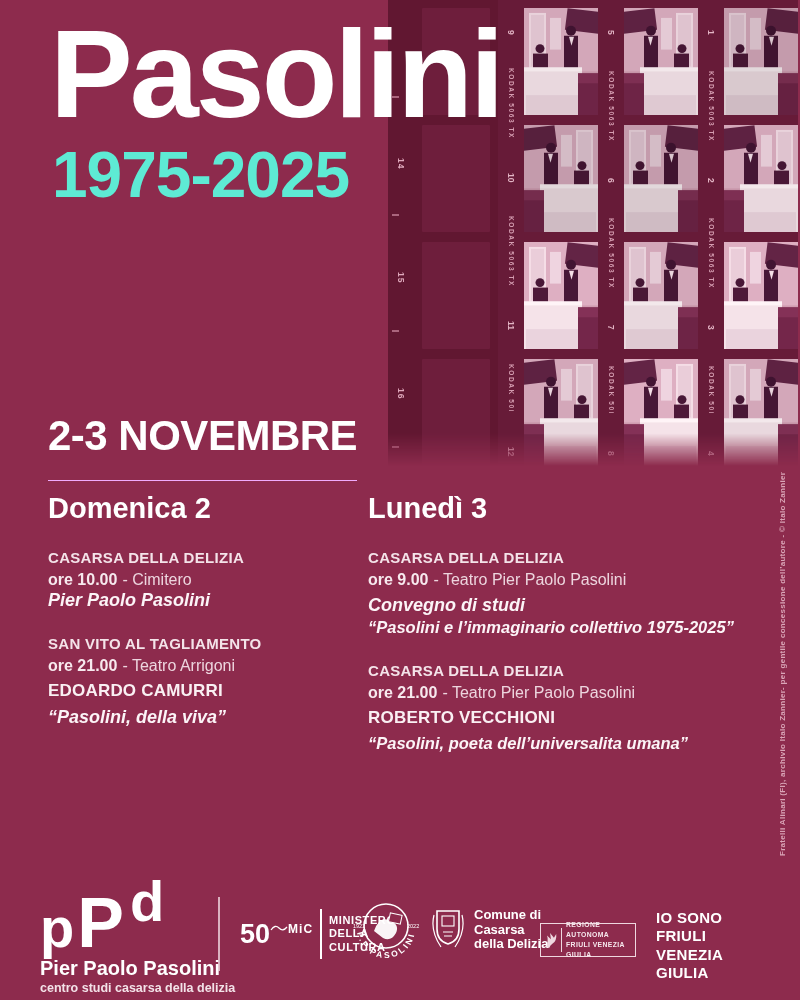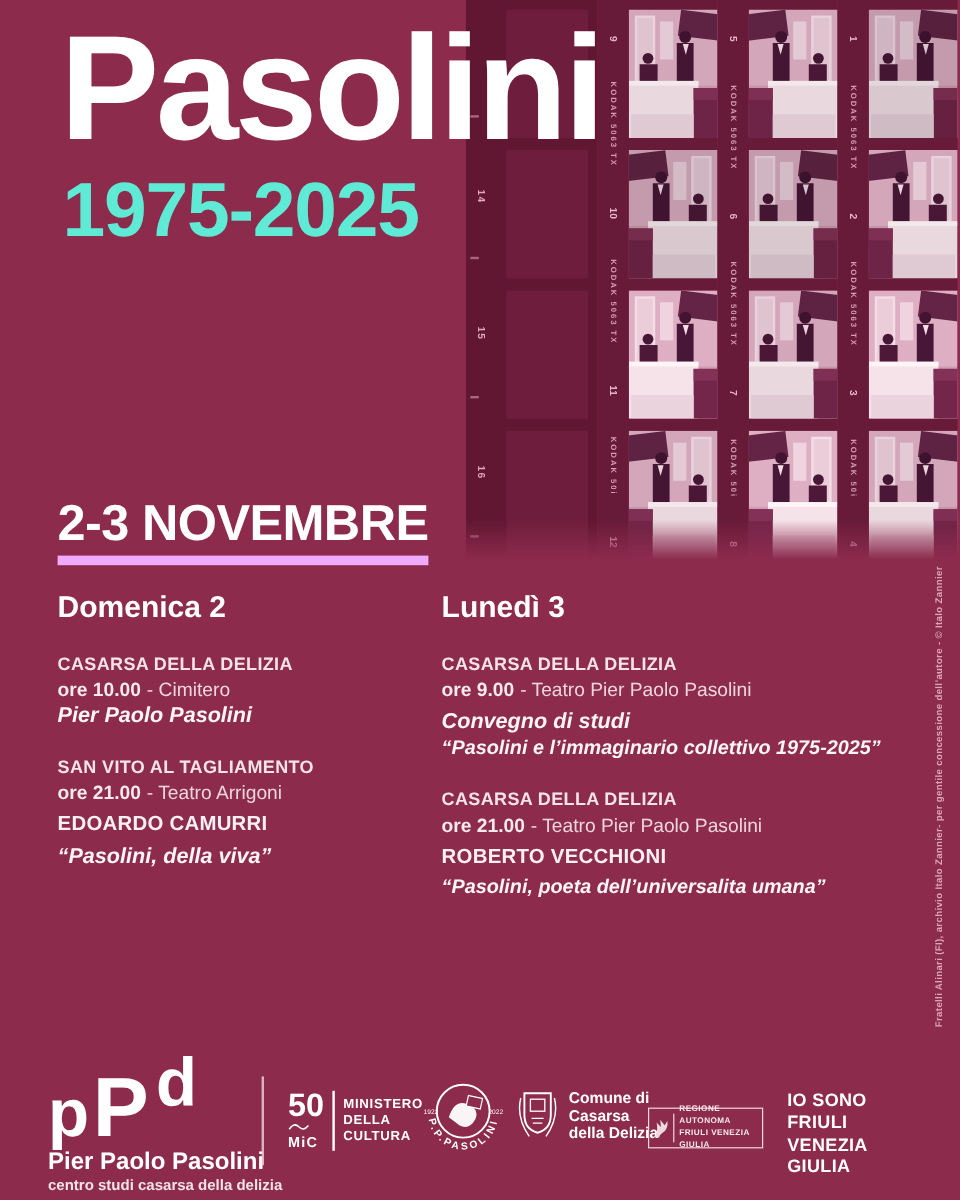--- a/index.html
+++ b/index.html
@@ -51,28 +51,28 @@
     position:absolute; left:50px; top:12px; z-index:5;
     font-size:124px; font-weight:700; letter-spacing:-3px; line-height:1; color:#FFFFFF;
   }
   .subtitle {
     position:absolute; left:52px; top:138px; z-index:5;
     font-size:64px; font-weight:700; letter-spacing:-1px; color:#5eead4;
   }
   .dates {
     position:absolute; left:48px; top:412px; z-index:5;
     font-size:42px; font-weight:800; letter-spacing:-.5px;
-    border-bottom:8px solid #f0abfc; padding-bottom:3px;
+    border-bottom:1px solid #f0abfc; padding-bottom:20px;
   }
 
   
   .columns { position:absolute; left:48px; top:492px; display:flex; z-index:5; }
   .day { width:320px; }
   .day.second { width:404px; }
-  .day-label { font-size:25px; font-weight:800; margin-bottom:24px; color:#FFFFFF; }
+  .day-label { font-size:29px; font-weight:800; margin-bottom:24px; color:#FFFFFF; }
   .event { margin-bottom:23px;margin-top:20px; }
   .venue { font-size:15px; font-weight:700; color:#F4E3E9; letter-spacing:.3px; }
   .timeline { font-size:16px; margin-top:5px; color:#EDD5DE; }
   .timeline .time { font-weight:700; color:#F7E9EE; }
   .timeline .place { margin-left:5px; font-weight:400; }
   .speaker { font-size:17px; font-weight:800; margin-top:6px; color:#FAF0F3; letter-spacing:.2px; }
   .etitle { font-size:18px; font-weight:700; font-style:italic; line-height:1.3; margin-top:5px; color:#FCF4F7; }
   .etitle.cont { margin-top:0; }
   .etitle.long { font-size:16.5px; white-space:nowrap; }
 
@@ -92,21 +92,21 @@
   .ppp-glyphs span { display:inline-block; font-weight:700; }
   .g1 { font-size:56px; }
   .g2 { font-size:70px; }
   .g3 { font-size:56px; transform:rotate(180deg); vertical-align:17px; }
   .ppp-name { font-size:20px; font-weight:700; margin-top:3px; }
   .ppp-sub { font-size:12.5px; font-weight:700; margin-top:1px; color:#F3E2E8; }
 
   .fdiv { position:absolute; left:218px; top:12px; width:2px; height:74px; background:#E8CAD5; opacity:.85; }
 
   .mic { position:absolute; left:240px; top:24px; display:flex; align-items:center; }
-  .mic-left { display:flex; flex-direction:column; align-items:flex-start; margin-right:7px;text-align:right; }
+  .mic-left { display:flex; flex-direction:row; align-items:flex-start; margin-right:7px;text-align:right; }
   .mic-50 { font-size:27px; font-weight:700; line-height:.9; }
   .mic-emblem { width:18px; height:8px; margin:2px 0; }
   .mic-mic { font-size:12px; font-weight:700; letter-spacing:1px; }
   .mic-sep { width:2px; height:50px; background:#fff; margin-right:7px; }
   .mic-lines { font-size:11px; font-weight:700; letter-spacing:.6px; line-height:1.2; }
 
   .seal { position:absolute; left:344px; top:2px; }
 
   .comune { position:absolute; left:430px; top:22px; display:flex; align-items:center; gap:8px; }
   .comune-text { font-size:13px; font-weight:700; line-height:1.15; }

